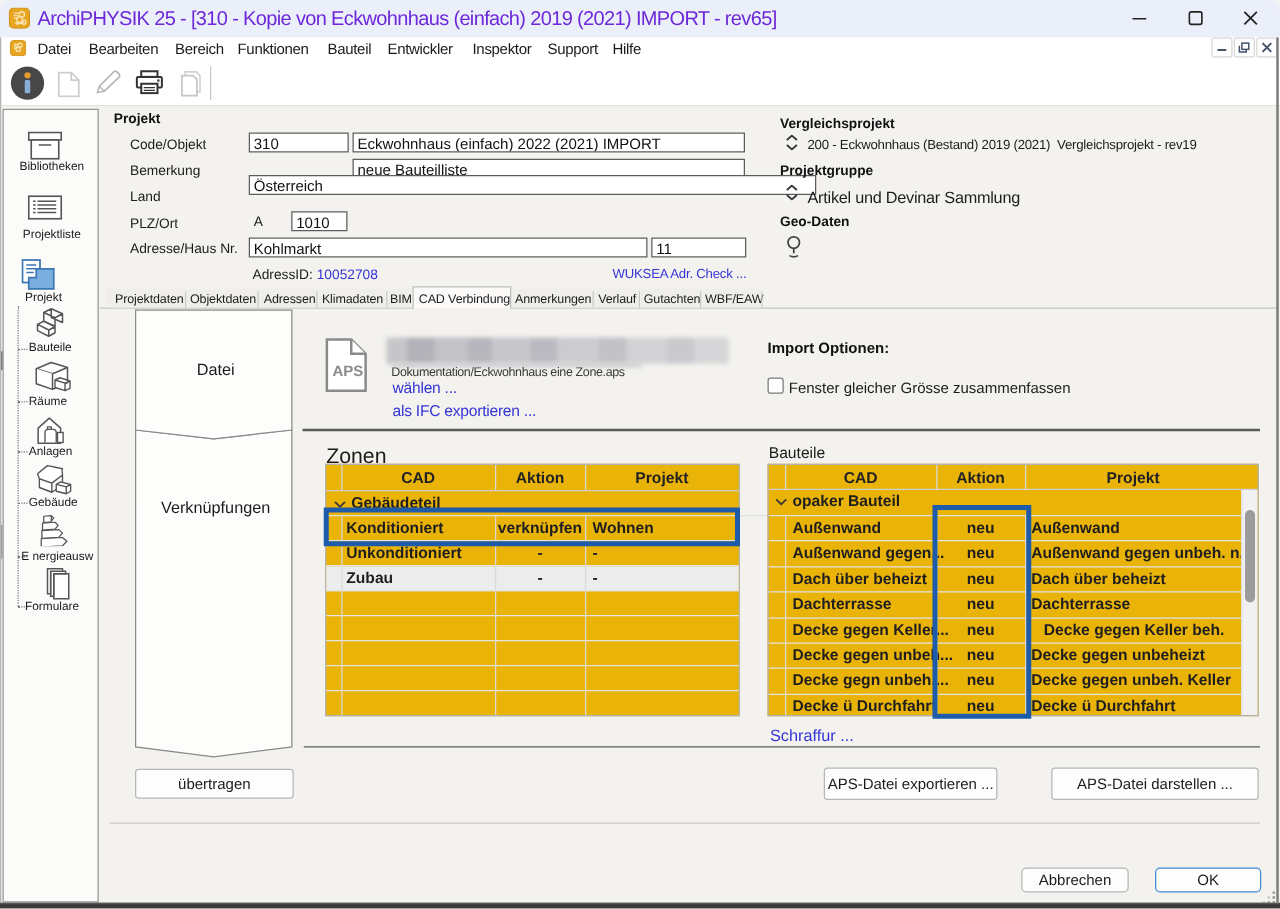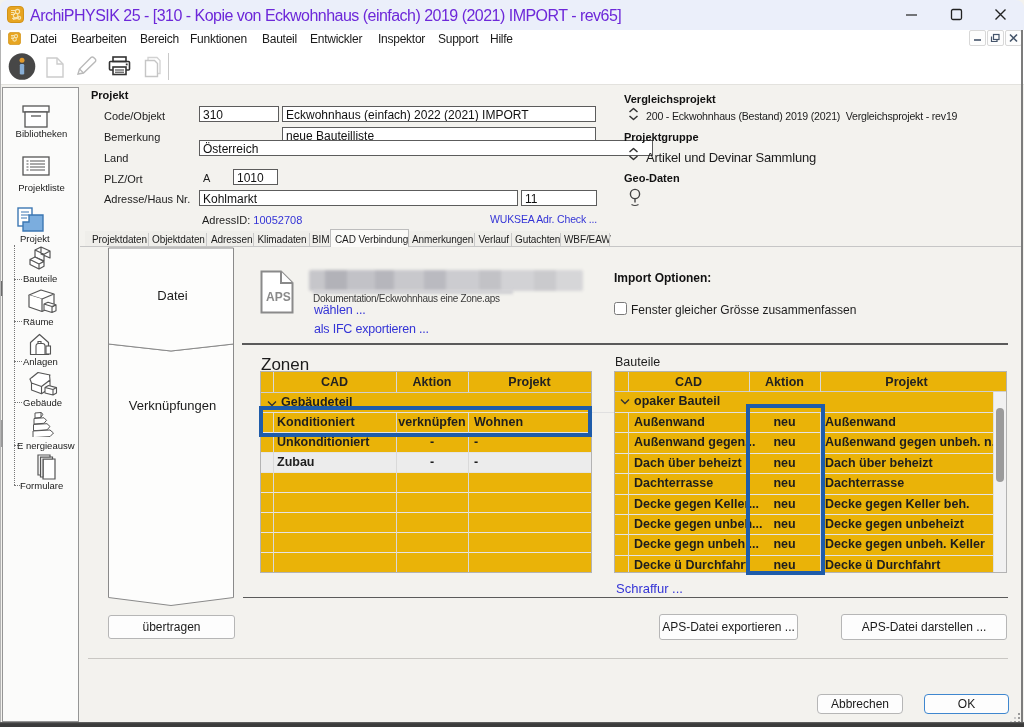--- a/index.html
+++ b/index.html
@@ -360,21 +360,21 @@
       <div class="cell" style="left:210px">Dach über beheizt</div>
     </div>
     <div class="row" style="top:102.2px;width:378px;height:20.4px">
       <div class="cell" style="left:19px">Dachterrasse</div>
       <div class="cell" style="left:134px;width:71px;text-align:center">neu</div>
       <div class="cell" style="left:210px">Dachterrasse</div>
     </div>
     <div class="row" style="top:122.6px;width:378px;height:20.4px">
       <div class="cell" style="left:19px">Decke gegen Keller...</div>
       <div class="cell" style="left:134px;width:71px;text-align:center">neu</div>
-      <div class="cell" style="left:210px">Decke gegen Keller beh.</div>
+      <div class="cell" style="left:220px">Decke gegen Keller beh.</div>
     </div>
     <div class="row" style="top:143px;width:378px;height:20.4px">
       <div class="cell" style="left:19px">Decke gegen unbeh...</div>
       <div class="cell" style="left:134px;width:71px;text-align:center">neu</div>
       <div class="cell" style="left:210px">Decke gegen unbeheizt</div>
     </div>
     <div class="row" style="top:163.4px;width:378px;height:20.4px">
       <div class="cell" style="left:19px">Decke gegn unbeh....</div>
       <div class="cell" style="left:134px;width:71px;text-align:center">neu</div>
       <div class="cell" style="left:210px">Decke gegen unbeh. Keller</div>

